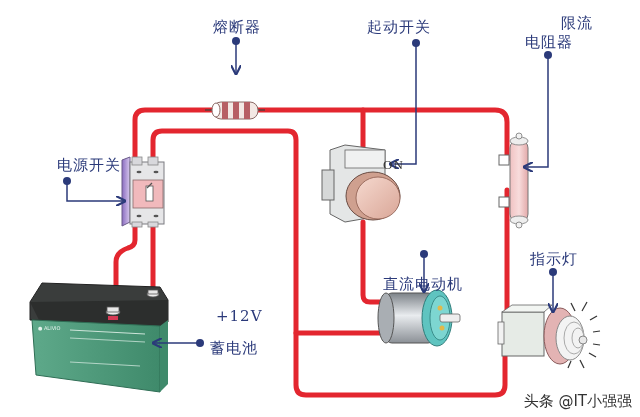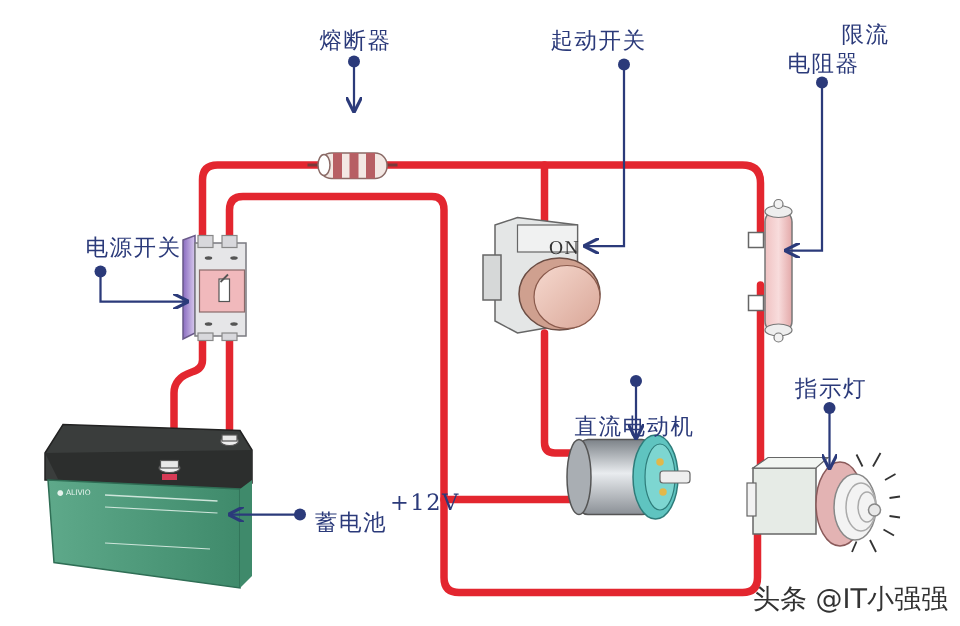--- a/index.html
+++ b/index.html
@@ -1,21 +1,21 @@
 <!DOCTYPE html>
 <html><head>
 <meta charset="utf-8">
 <style>
   html, body { margin: 0; padding: 0; background: #ffffff; }
   body { width: 640px; height: 417px; position: relative; overflow: hidden; font-family: "DejaVu Serif", serif; }
   #diagram { position: absolute; left: 0; top: 0; }
   .label { position: absolute; color: #2b3a7a; font-family: "DejaVu Serif", "Liberation Serif", serif; font-size: 15px; letter-spacing: 1px; white-space: nowrap; line-height: 17px; }
   .label.small { font-size: 14px; }
-  .watermark { position: absolute; right: 8px; bottom: 6px; font-family: "DejaVu Sans", sans-serif; font-size: 18px; color: #333; letter-spacing: 0px; }
-  .on-text { font-family: "Liberation Serif", serif; }
+  .watermark { position: absolute; right: 8px; bottom: 6px; font-family: "DejaVu Sans", sans-serif; font-size: 15px; color: #333; letter-spacing: 0px; }
+  .on-text { font-family: "Liberation Serif", serif; margin-left: 17px; }
 </style>
 </head>
 <body>
 
 <svg id="diagram" width="640" height="417" viewBox="0 0 640 417">
   <defs>
     <marker id="arrow" viewBox="0 0 10 10" refX="9" refY="5" markerWidth="7" markerHeight="7" orient="auto-start-reverse">
       <path d="M0,0 L10,5 L0,10" fill="none" stroke="#2b3a7a" stroke-width="2"></path>
     </marker>
     <linearGradient id="motorBody" x1="0" y1="0" x2="0" y2="1">
@@ -178,16 +178,16 @@
   </g>
 </svg>
 
 <div class="label" style="left:213px; top:19px;text-align:right;">熔断器</div>
 <div class="label" style="left:367px; top:19px;">起动开关</div>
 <div class="label" style="left:537px; top:15px;padding-left:24px;">限流</div>
 <div class="label" style="left:525px; top:34px;">电阻器</div>
 <div class="label" style="left:35px; top:157px;margin-left:22px;">电源开关</div>
 <div class="label" style="left:383px; top:233px;margin-top:43px;">直流电动机</div>
 <div class="label" style="left:530px; top:251px;">指示灯</div>
-<div class="label" style="left:216px; top:327px;margin-left:44px;">+12V</div>
+<div class="label" style="left:216px; top:308px;">+12V</div>
 <div class="label" style="left:210px; top:340px;">蓄电池</div>
 <div class="label small on-text" style="left:366px; top:156px; color:#333; font-size:13px;">ON</div>
 <div class="watermark">头条 @IT小强强</div>
 
 </body></html>

